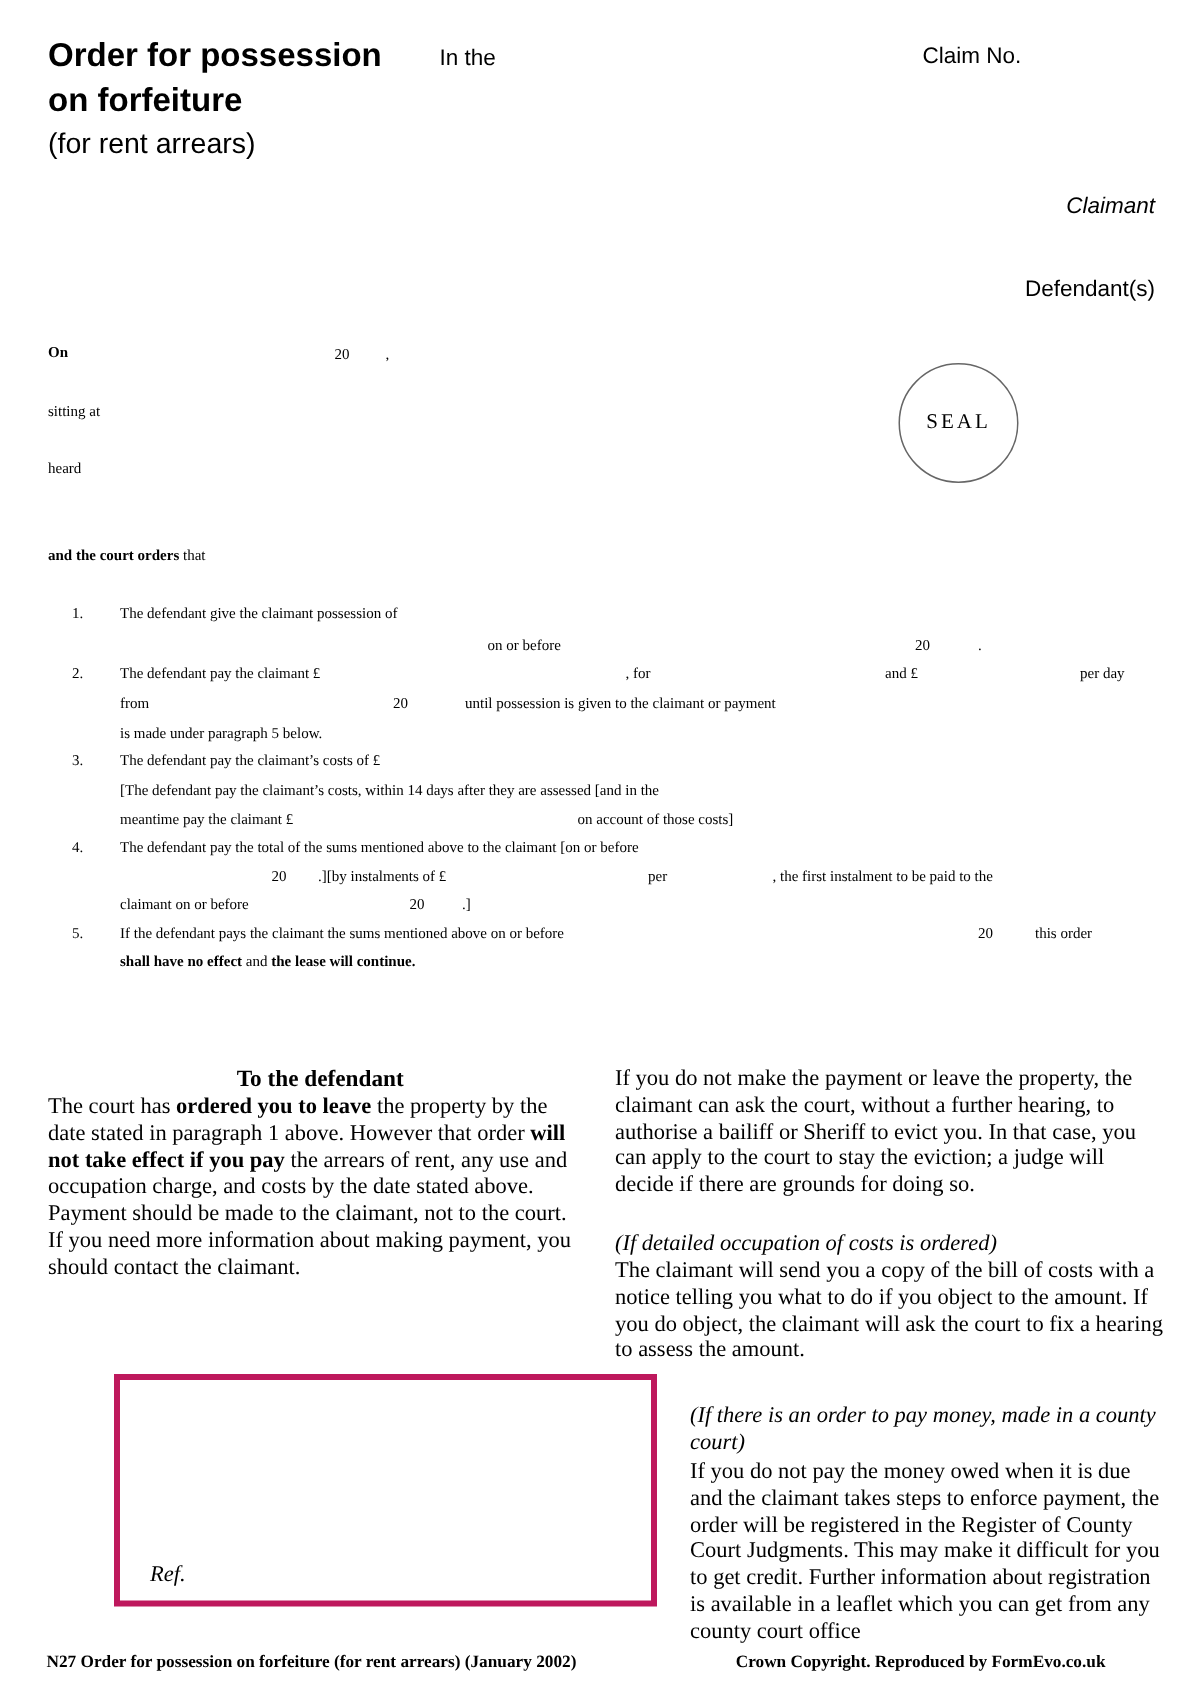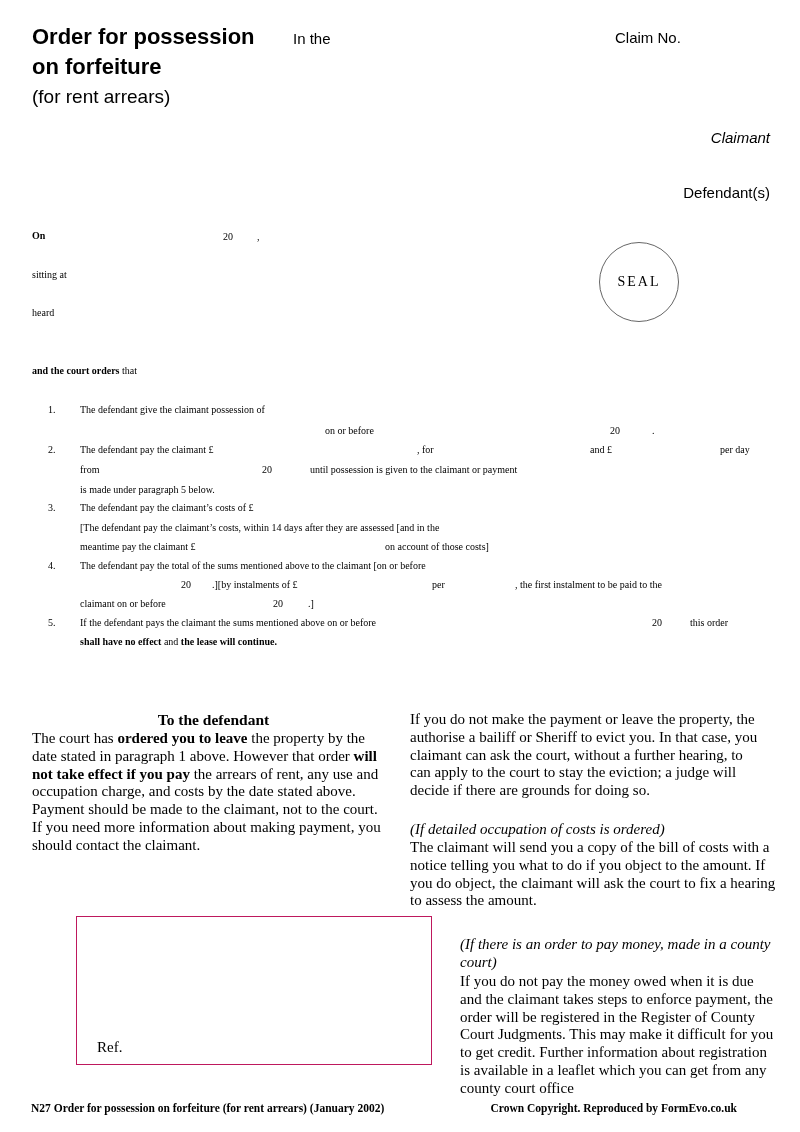--- a/index.html
+++ b/index.html
@@ -51,21 +51,21 @@
   .col div{white-space:nowrap;}
   #tdhead{left:32px;top:711px;width:363px;text-align:center;font-weight:bold;font-size:15.5px;}
   #tdpara{left:32px;top:730px;width:372px;}
   #rp1{left:410px;top:711px;width:372px;}
   #rh1{left:410px;top:821px;width:372px;font-style:italic;}
   #rp2{left:410px;top:839px;width:372px;}
   #cchead{left:460px;top:936px;width:312px;font-style:italic;}
   #ccpara{left:460px;top:973px;width:312px;}
 
   
-  #refbox{position:absolute;left:76px;top:916px;width:354px;height:147px;border:1px solid #be185d;}
+  #refbox{position:absolute;left:76px;top:916px;width:354px;height:147px;border:4px solid #be185d;font-style:italic;}
   #reflabel{position:absolute;left:20px;bottom:8px;font-size:15px;}
 
   
   #ftl{left:31px;top:1102px;font-size:11.5px;font-weight:bold;}
   #ftr{right:63px;top:1102px;font-size:11.5px;font-weight:bold;}
 </style>
 </head>
 <body>
 
 <div class="page">
@@ -132,22 +132,22 @@
       <div><span>date stated in paragraph 1 above. However that order </span><span class="b">will</span></div>
       <div><span class="b">not take effect if you pay</span><span> the arrears of rent, any use and</span></div>
       <div><span>occupation charge, and costs by the date stated above.</span></div>
       <div><span>Payment should be made to the claimant, not to the court.</span></div>
       <div><span>If you need more information about making payment, you</span></div>
       <div><span>should contact the claimant.</span></div>
     </div>
 
   <div id="rp1" class="col">
       <div>If you do not make the payment or leave the property, the</div>
+      <div>claimant can ask the court, without a further hearing, to</div>
       <div>authorise a bailiff or Sheriff to evict you. In that case, you</div>
-      <div>claimant can ask the court, without a further hearing, to</div>
       <div>can apply to the court to stay the eviction; a judge will</div>
       <div>decide if there are grounds for doing so.</div>
     </div>
   <div id="rh1" class="col">(If detailed occupation of costs is ordered)</div>
   <div id="rp2" class="col">
       <div>The claimant will send you a copy of the bill of costs with a</div>
       <div>notice telling you what to do if you object to the amount. If</div>
       <div>you do object, the claimant will ask the court to fix a hearing</div>
       <div>to assess the amount.</div>
     </div>

